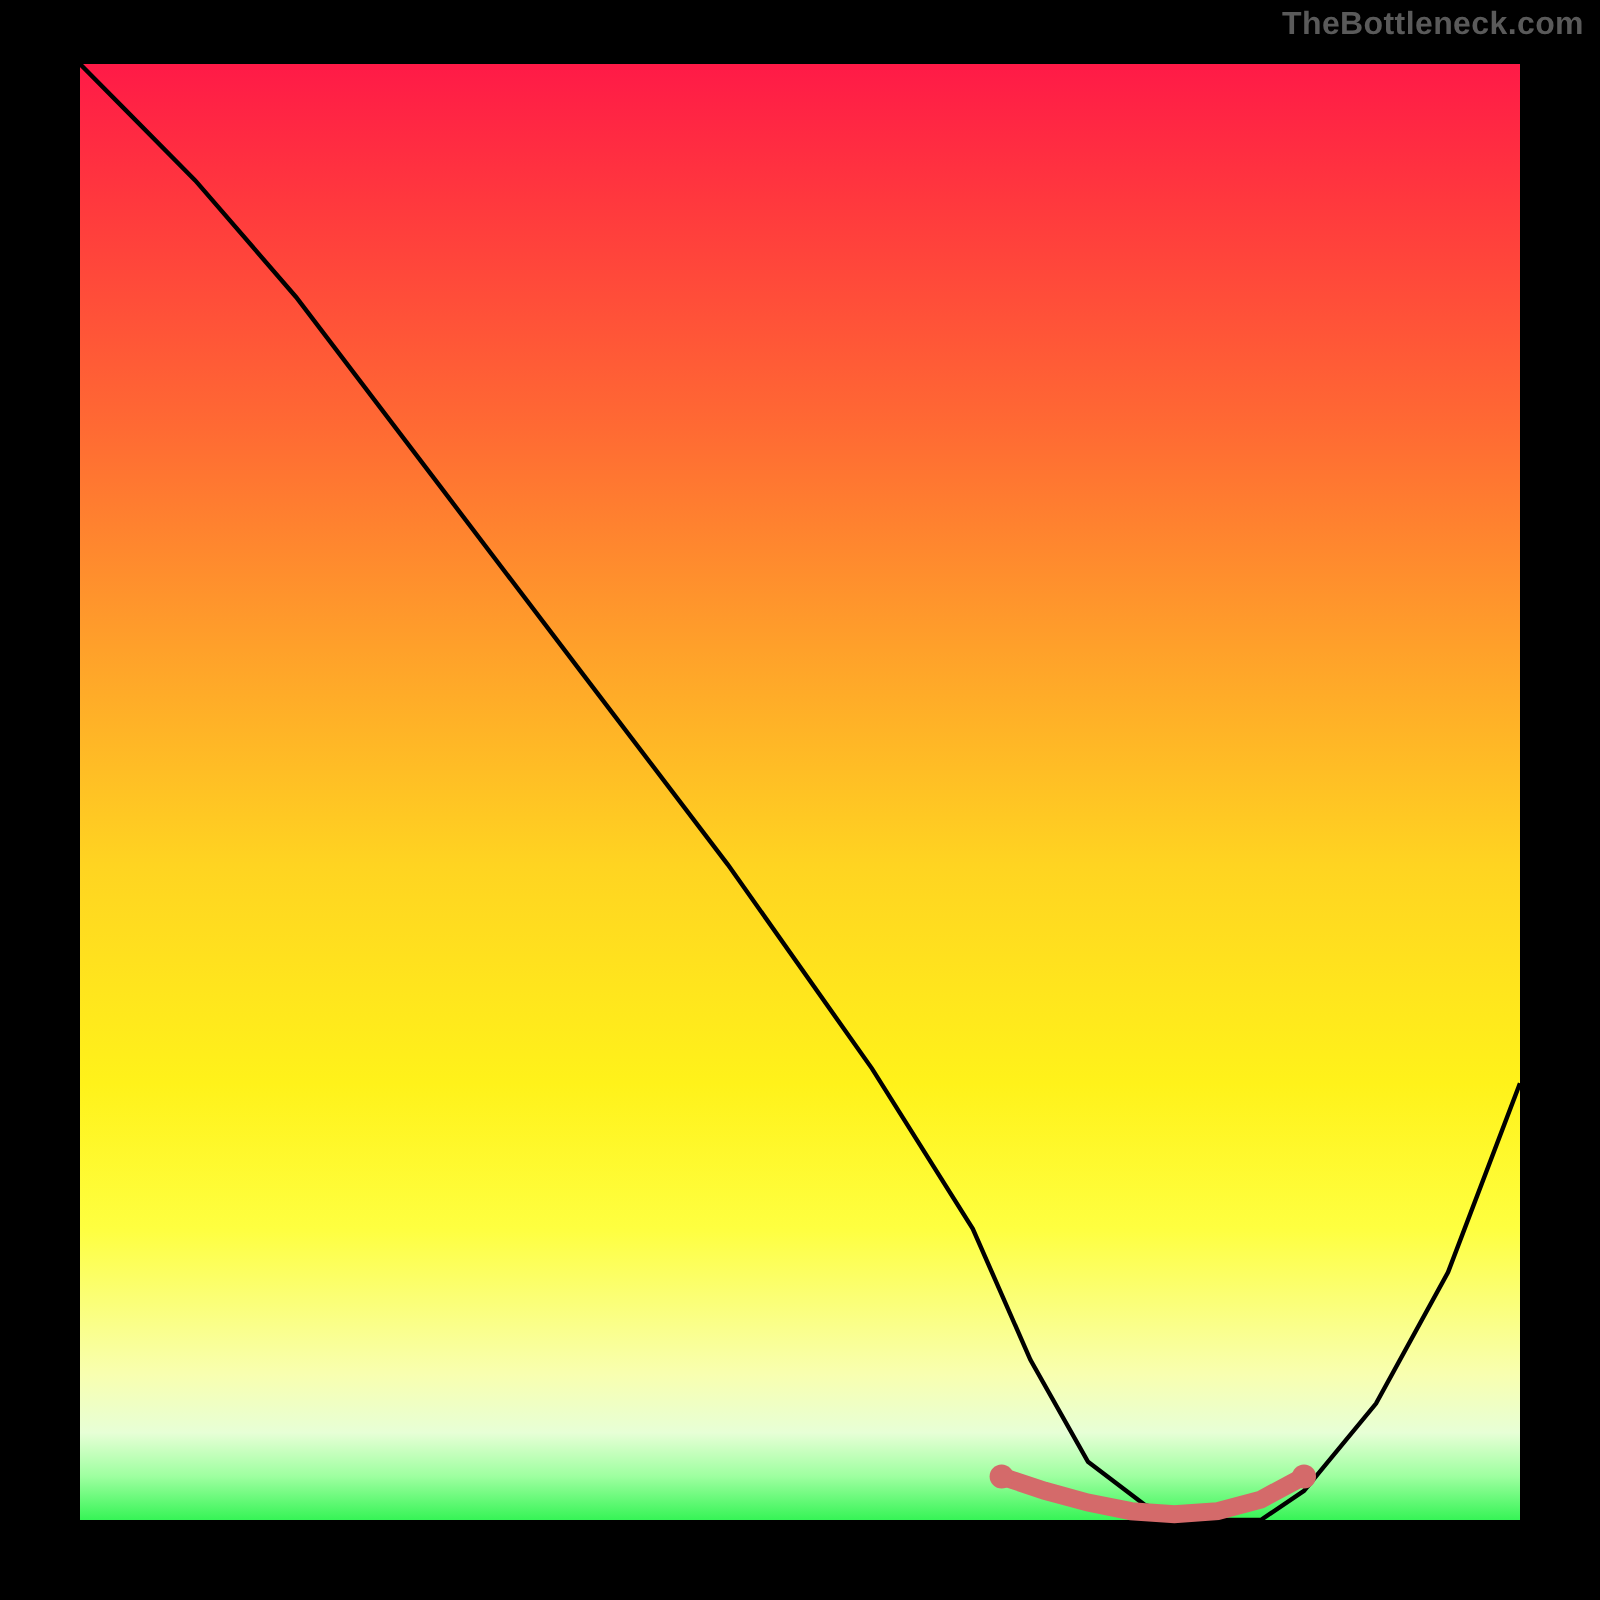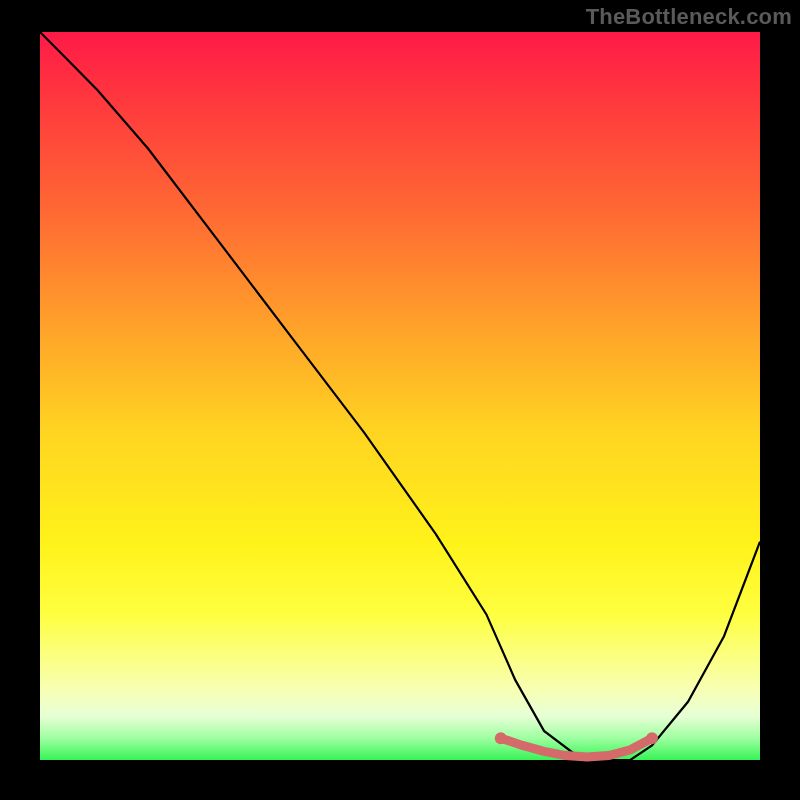--- a/index.html
+++ b/index.html
@@ -15,21 +15,21 @@
     position: relative;
     width: 800px;
     height: 800px;
     background: #000;
   }
   .watermark {
     position: absolute;
     top: 4px;
     right: 8px;
     color: #5a5a5a;
-    font-size: 22px;
+    font-size: 16px;
     font-weight: 600;
     letter-spacing: 0.2px;
     z-index: 5;
   }
   .plot-area {
     position: absolute;
     left: 40px;
     top: 32px;
     width: 720px;
     height: 728px;

